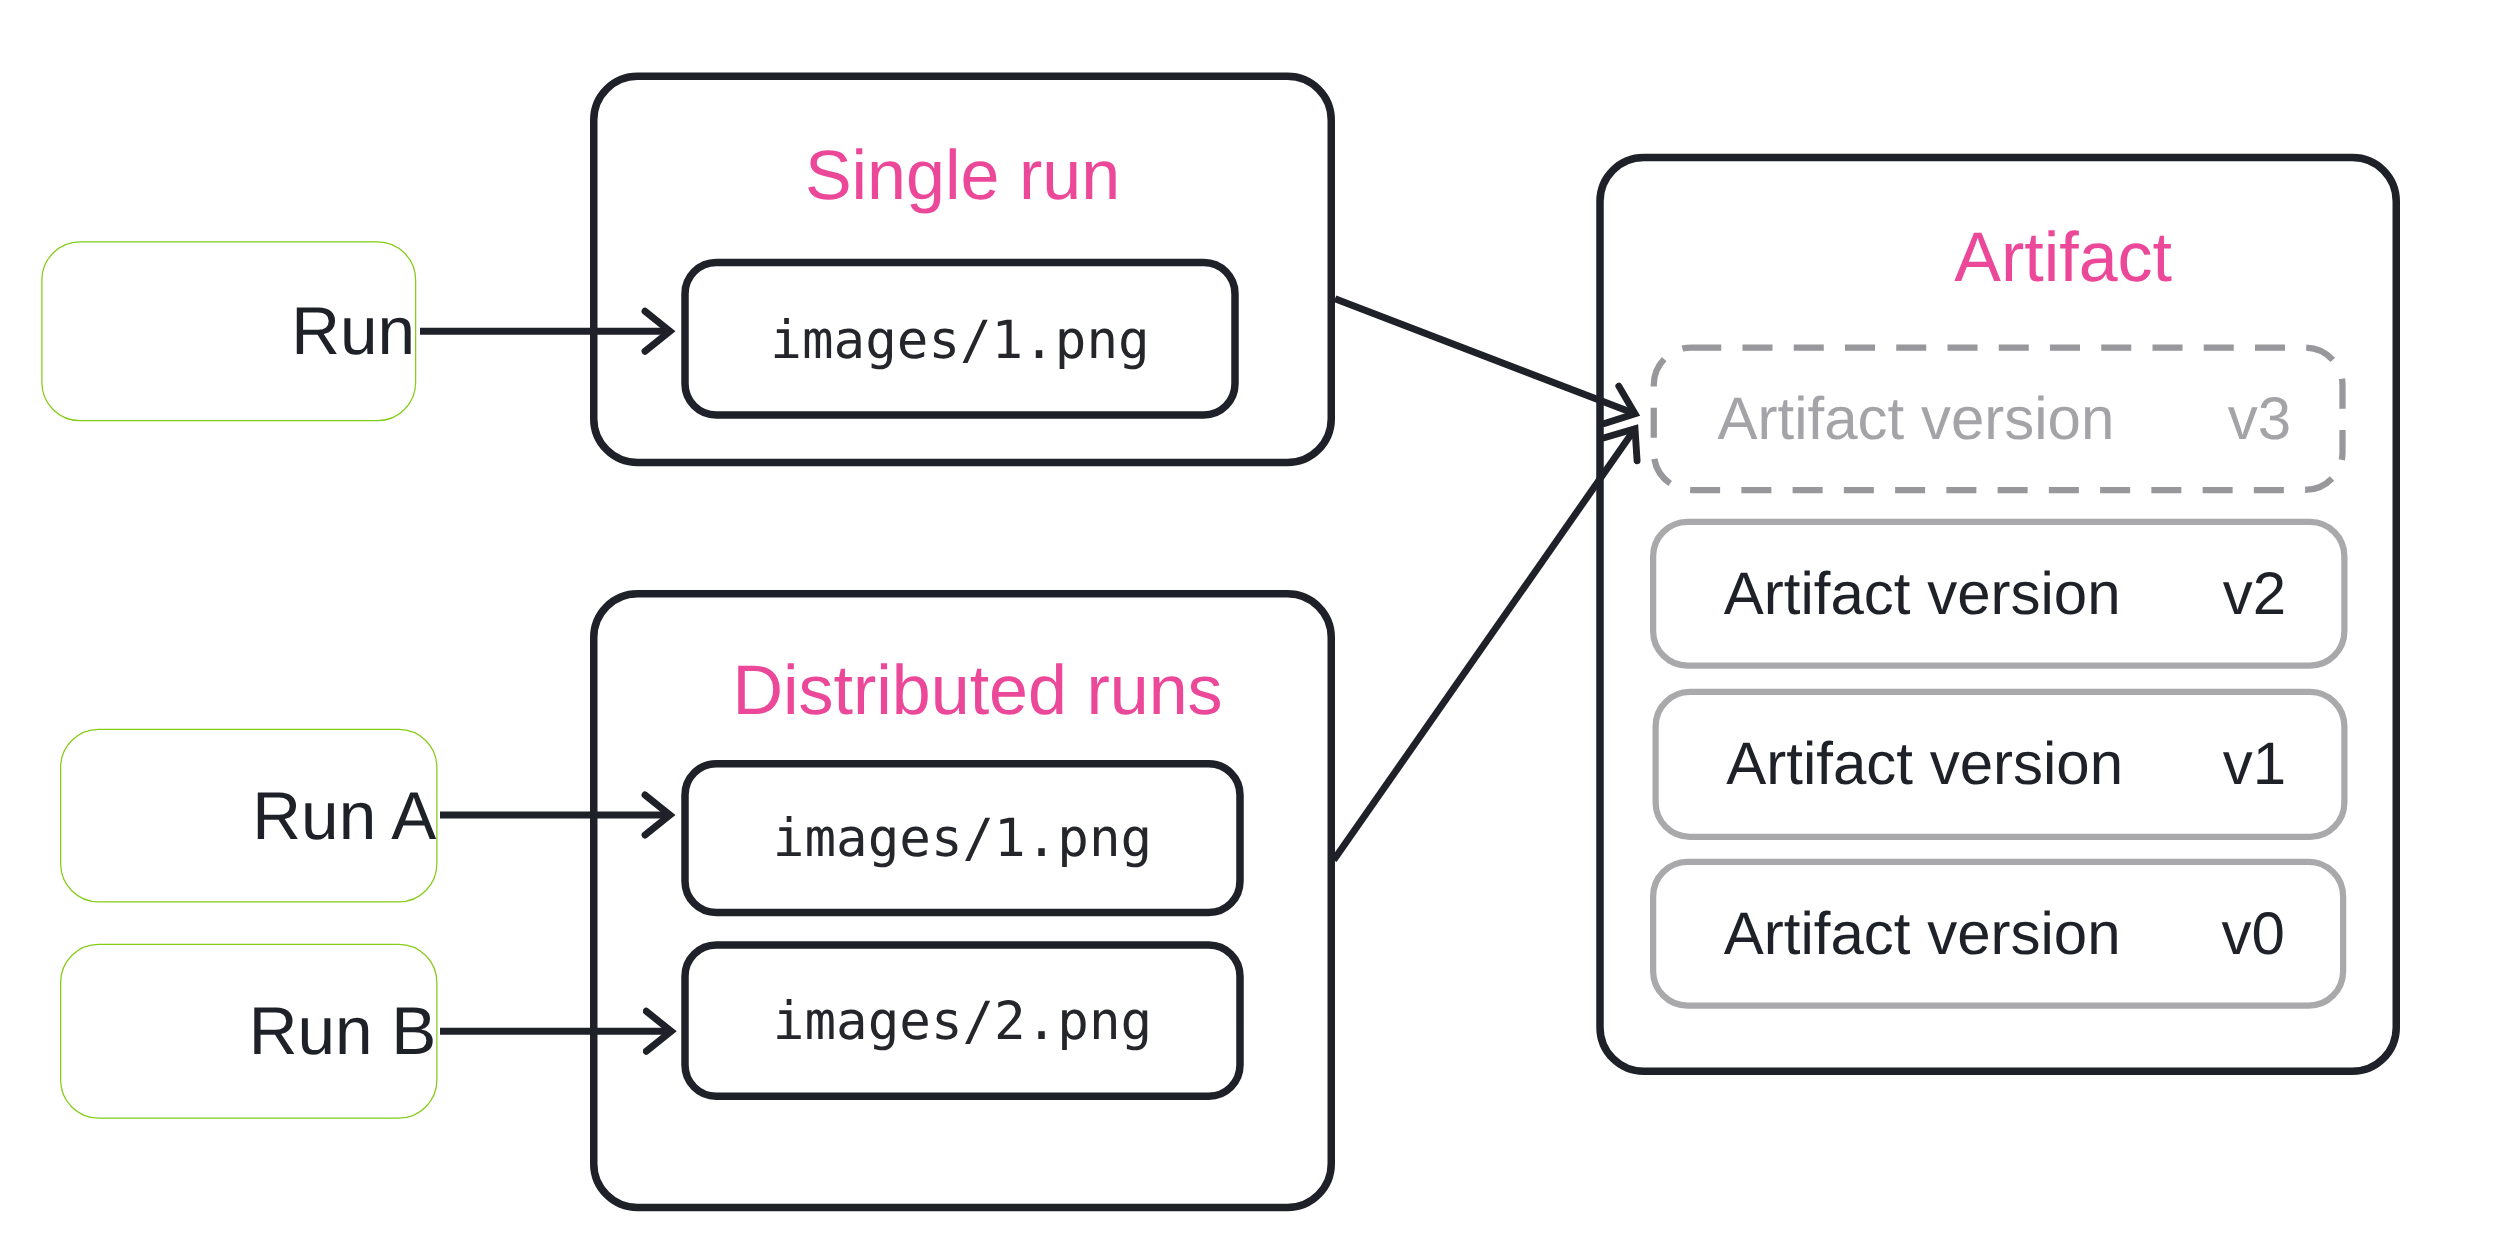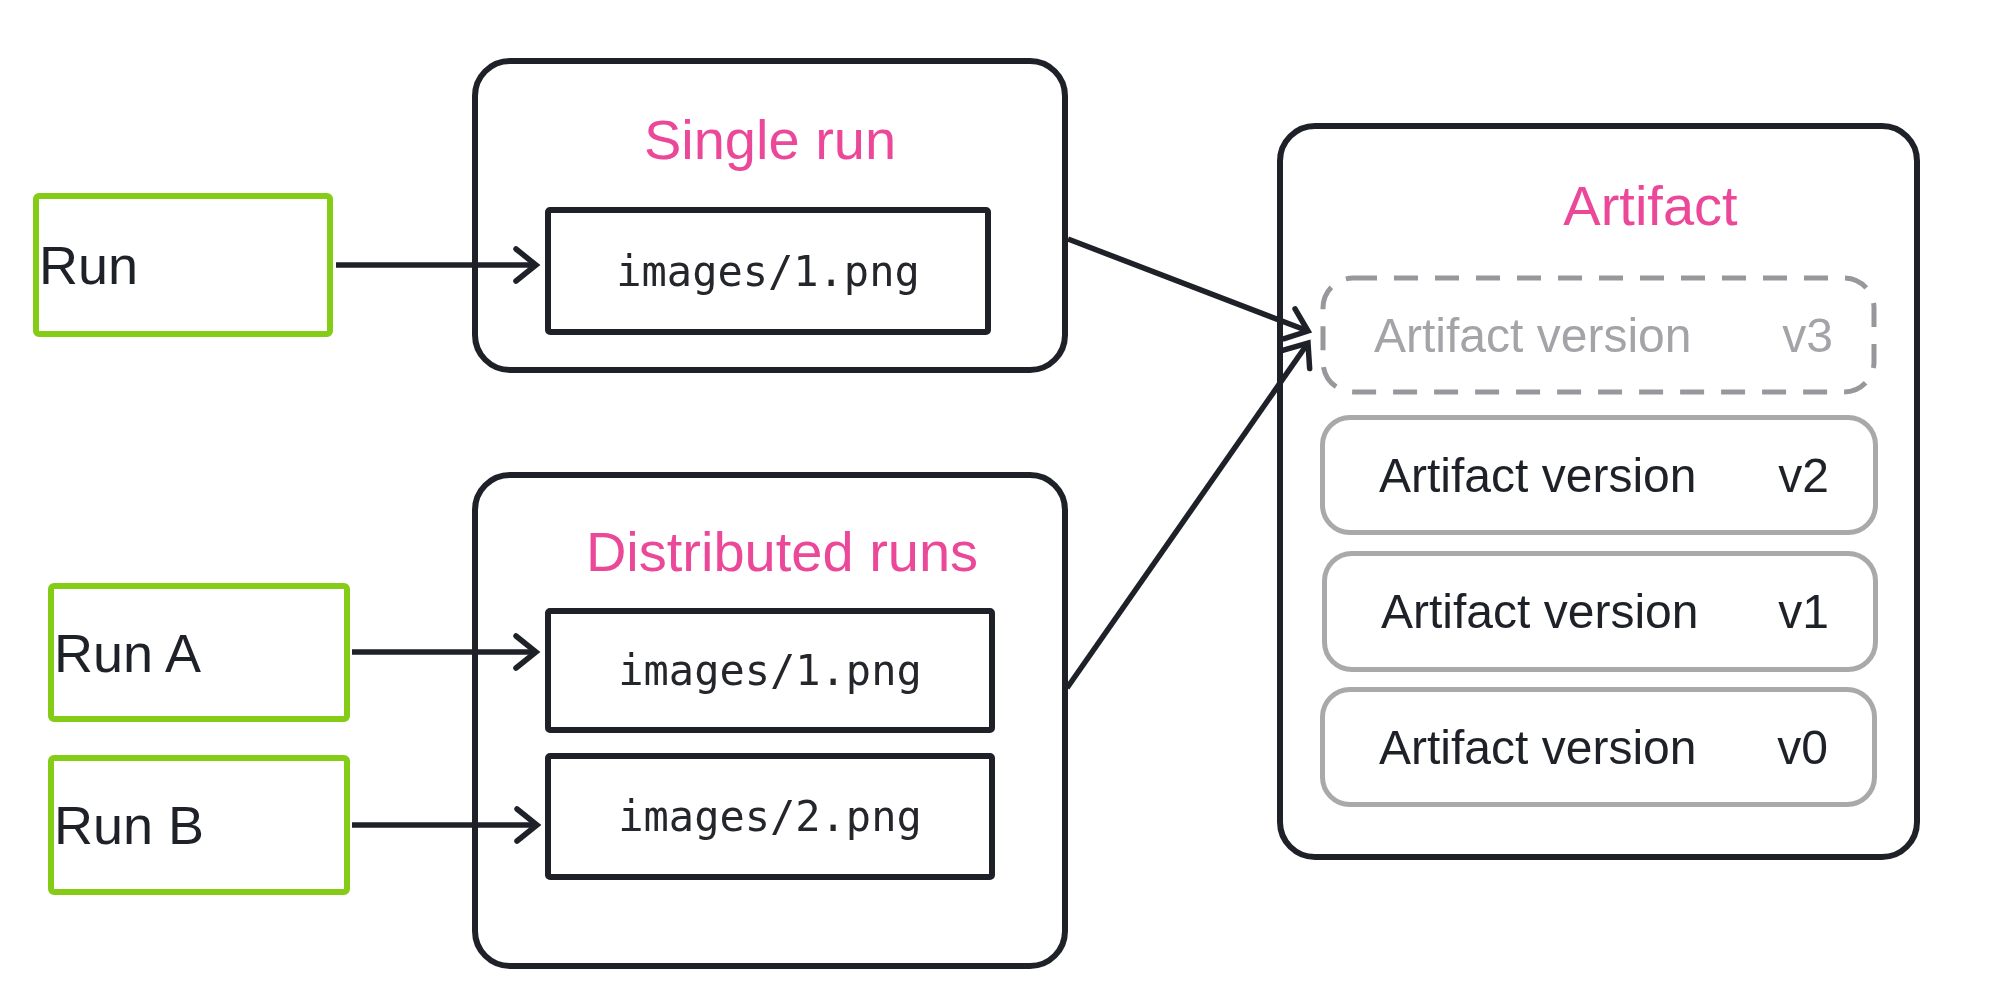--- a/index.html
+++ b/index.html
@@ -13,26 +13,26 @@
     height: 986px;
     background: #ffffff;
     font-family: "Liberation Sans", "DejaVu Sans", sans-serif;
     color: #1e2128;
     overflow: hidden;
   }
   .abs { position: absolute; box-sizing: border-box; }
 
   
   .run-node {
-    border: 6px solid #84cc16;
-    border-radius: 6px;
+    border: 1px solid #84cc16;
+    border-radius: 31px;
     background: #ffffff;
     display: flex;
     align-items: center;
-    justify-content: flex-start;
+    justify-content: flex-end;
     font-size: 54px;
     color: #1e2128;
     z-index: 2;
   }
 
   
   .group-box {
     border: 6px solid #1e2128;
     border-radius: 38px;
     background: #ffffff;
@@ -42,21 +42,21 @@
     text-align: center;
     font-size: 56px;
     color: #ec4899;
     line-height: 1.15;
     z-index: 2;
   }
 
   
   .file-box {
     border: 6px solid #1e2128;
-    border-radius: 5px;
+    border-radius: 28px;
     background: #ffffff;
     display: flex;
     align-items: center;
     justify-content: center;
     font-family: "DejaVu Sans Mono", "Liberation Mono", monospace;
     font-size: 42px;
     color: #24262b;
     z-index: 3;
   }
 

